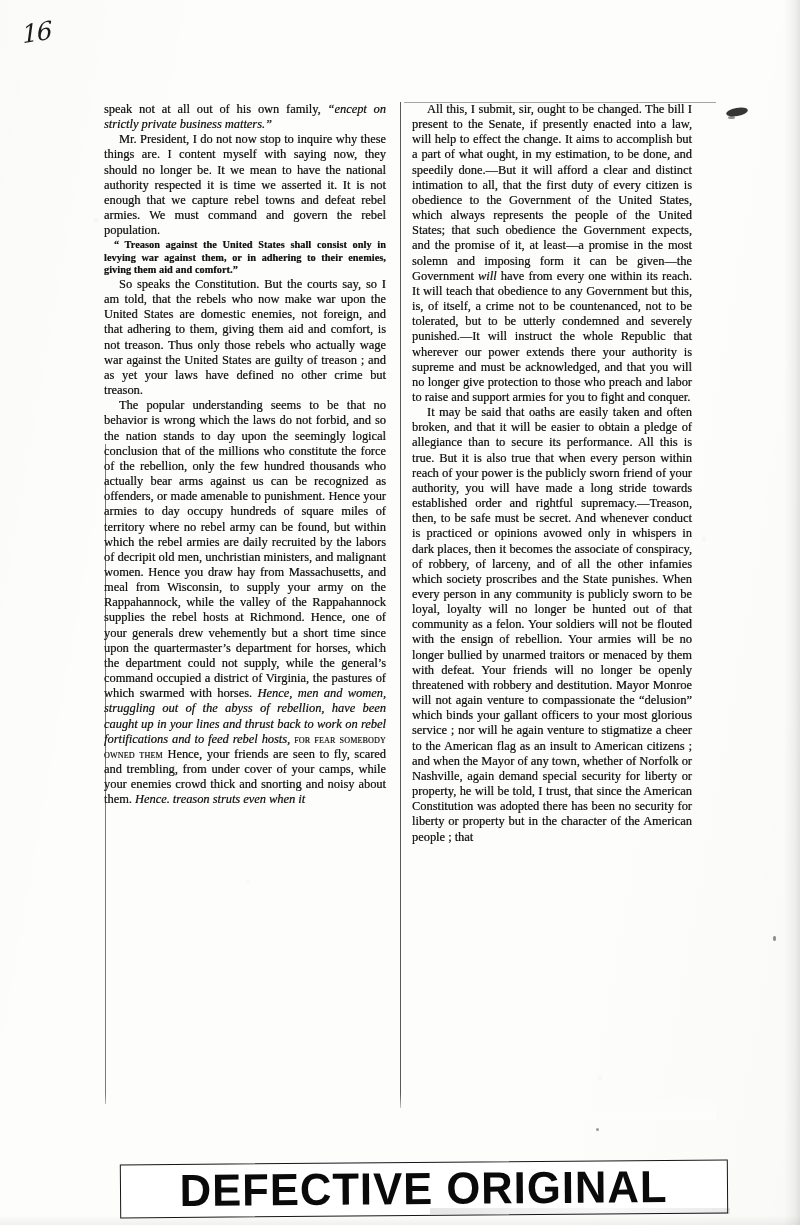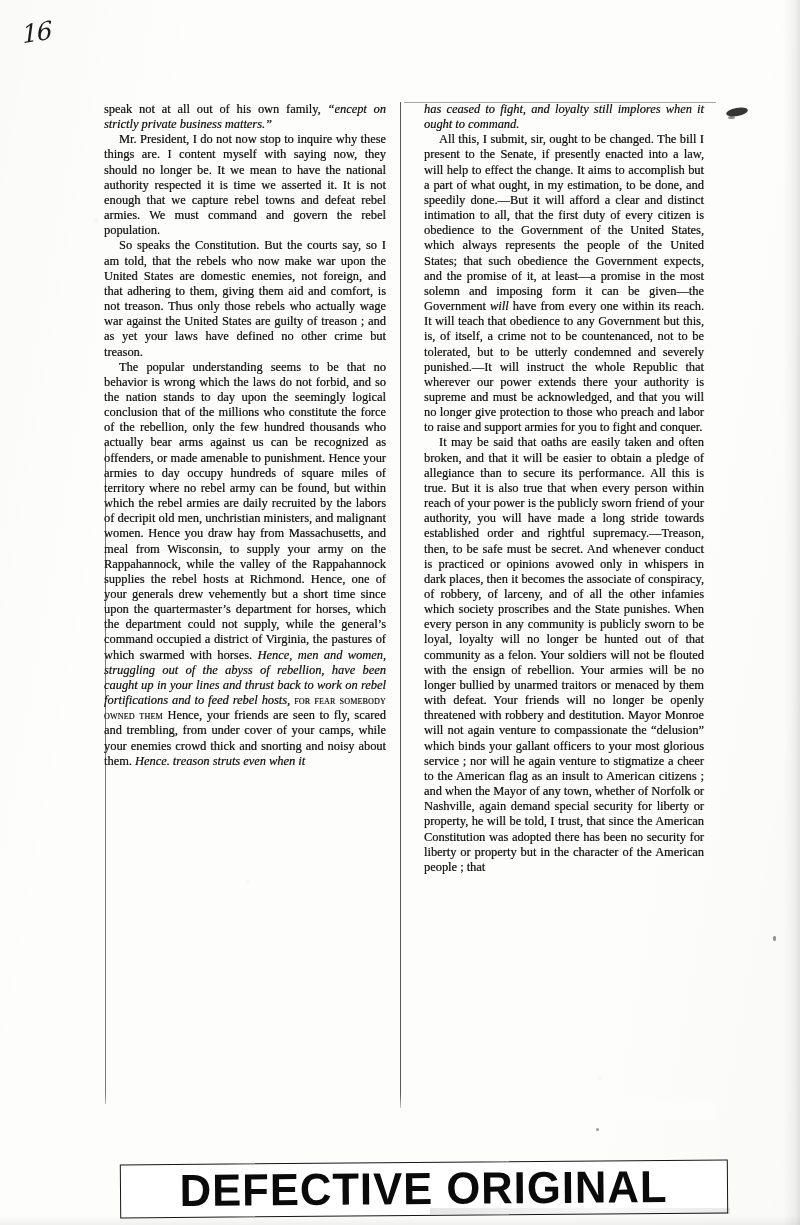--- a/index.html
+++ b/index.html
@@ -65,21 +65,21 @@
     left: 104px;
     top: 102px;
     width: 612px;
     height: 1018px;
     overflow: hidden;
   }
   #clipping-inner {
     position: absolute;
     inset: 0;
     display: flex;
-    gap: 12px;
+    gap: 0;
   }
 
   .col {
     position: relative;
     box-sizing: border-box;
     width: 294px;
     font-size: 12.4px;
     line-height: 15.15px;
     color: #141414;
     text-align: justify;
@@ -239,26 +239,26 @@
   <div id="ink-blot-tail"></div>
   <div id="speck-a"></div>
   <div id="speck-b"></div>
 
   <div id="clipping">
     <div id="clipping-inner">
 
       <div class="col col-left" id="col-left">
           <p class="noindent"><span>speak not at all out of his own family, </span><span class="it">“encept on strictly private business matters.”</span></p>
           <p><span>Mr. President, I do not now stop to inquire why these things are. I content myself with saying now, they should no longer be. It we mean to have the national authority respected it is time we asserted it. It is not enough that we capture rebel towns and defeat rebel armies. We must command and govern the rebel population.</span></p>
+          <p class="quote-block"><span>“ Treason against the United States shall consist only in levying war against them, or in adhering to their enemies, giving them aid and comfort.”</span></p>
           <p><span>So speaks the Constitution. But the courts say, so I am told, that the rebels who now make war upon the United States are domestic enemies, not foreign, and that adhering to them, giving them aid and comfort, is not treason. Thus only those rebels who actually wage war against the United States are guilty of treason ; and as yet your laws have defined no other crime but treason.</span></p>
           <p><span>The popular understanding seems to be that no behavior is wrong which the laws do not forbid, and so the nation stands to day upon the seemingly logical conclusion that of the millions who constitute the force of the rebellion, only the few hundred thousands who actually bear arms against us can be recognized as offenders, or made amenable to punishment. Hence your armies to day occupy hundreds of square miles of territory where no rebel army can be found, but within which the rebel armies are daily recruited by the labors of decripit old men, unchristian ministers, and malignant women. Hence you draw hay from Massachusetts, and meal from Wisconsin, to supply your army on the Rappahannock, while the valley of the Rappahannock supplies the rebel hosts at Richmond. Hence, one of your generals drew vehemently but a short time since upon the quartermaster’s department for horses, which the department could not supply, while the general’s command occupied a district of Virginia, the pastures of which swarmed with horses. </span><span class="it">Hence, men and women, struggling out of the abyss of rebellion, have been caught up in your lines and thrust back to work on rebel fortifications and to feed rebel hosts, </span><span class="sc">for fear somebody owned them</span><span> Hence, your friends are seen to fly, scared and trembling, from under cover of your camps, while your enemies crowd thick and snorting and noisy about them. </span><span class="it">Hence. treason struts even when it</span></p>
         </div>
 
       <div class="col col-right" id="col-right">
-          <p class="noindent"><span class="it">has ceased to fight, and loyalty still implores when it ought to command.</span></p>
           <p><span>All this, I submit, sir, ought to be changed. The bill I present to the Senate, if presently enacted into a law, will help to effect the change. It aims to accomplish but a part of what ought, in my estimation, to be done, and speedily done.—But it will afford a clear and distinct intimation to all, that the first duty of every citizen is obedience to the Government of the United States, which always represents the people of the United States; that such obedience the Government expects, and the promise of it, at least—a promise in the most solemn and imposing form it can be given—the Government </span><span class="it">will</span><span> have from every one within its reach. It will teach that obedience to any Government but this, is, of itself, a crime not to be countenanced, not to be tolerated, but to be utterly condemned and severely punished.—It will instruct the whole Republic that wherever our power extends there your authority is supreme and must be acknowledged, and that you will no longer give protection to those who preach and labor to raise and support armies for you to fight and conquer.</span></p>
           <p><span>It may be said that oaths are easily taken and often broken, and that it will be easier to obtain a pledge of allegiance than to secure its performance. All this is true. But it is also true that when every person within reach of your power is the publicly sworn friend of your authority, you will have made a long stride towards established order and rightful supremacy.—Treason, then, to be safe must be secret. And whenever conduct is practiced or opinions avowed only in whispers in dark places, then it becomes the associate of conspiracy, of robbery, of larceny, and of all the other infamies which society proscribes and the State punishes. When every person in any community is publicly sworn to be loyal, loyalty will no longer be hunted out of that community as a felon. Your soldiers will not be flouted with the ensign of rebellion. Your armies will be no longer bullied by unarmed traitors or menaced by them with defeat. Your friends will no longer be openly threatened with robbery and destitution. Mayor Monroe will not again venture to compassionate the “delusion” which binds your gallant officers to your most glorious service ; nor will he again venture to stigmatize a cheer to the American flag as an insult to American citizens ; and when the Mayor of any town, whether of Norfolk or Nashville, again demand special security for liberty or property, he will be told, I trust, that since the American Constitution was adopted there has been no security for liberty or property but in the character of the American people ; that</span></p>
         </div>
 
     </div>
 
     <div id="col-rule"></div>
     <div id="left-edge-rule"></div>
     <div id="top-rule"></div>
     <div class="col-fade"></div>

